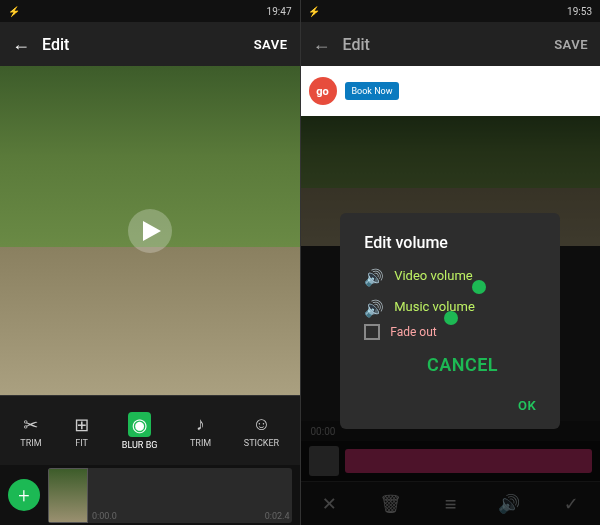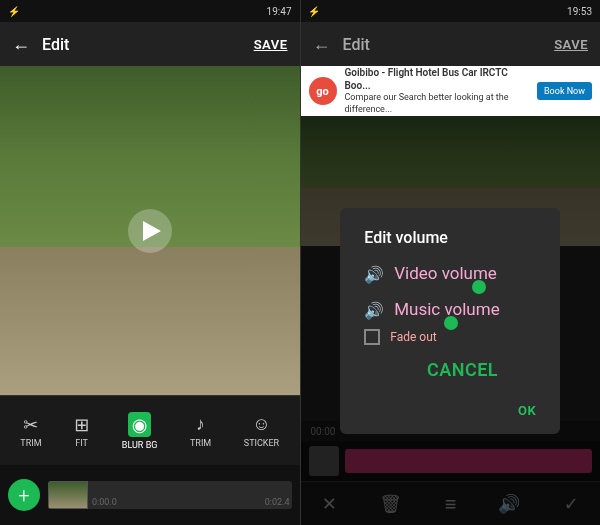--- a/index.html
+++ b/index.html
@@ -43,21 +43,21 @@
       padding: 0 12px;
       justify-content: space-between;
     }
     .top-bar-title {
       color: #fff;
       font-size: 16px;
       font-weight: 500;
       margin-left: 12px;
     }
     .top-bar-left { display: flex; align-items: center; }
-    .save-btn { color: #fff; font-size: 13px; font-weight: 600; letter-spacing: 0.5px; text-decoration: underline; }
+    .save-btn { color: #fff; font-size: 13px; font-weight: 600; letter-spacing: 0.5px; }
 
     .video-area {
       flex: 1;
       background: #2a2a2a;
       display: flex;
       align-items: center;
       justify-content: center;
       position: relative;
       overflow: hidden;
     }
@@ -146,21 +146,21 @@
       background: #1cb954;
       display: flex;
       align-items: center;
       justify-content: center;
       color: #fff;
       font-size: 20px;
       font-weight: 300;
     }
     .timeline-strip {
       flex: 1;
-      height: 28px;
+      height: 55px;
       background: #2a2a2a;
       border-radius: 3px;
       overflow: hidden;
       position: relative;
     }
     .timeline-thumb {
       width: 40px;
       height: 100%;
       background: linear-gradient(to bottom, #3d5c2a, #9a9070);
       border: 1px solid #555;
@@ -268,22 +268,22 @@
       font-weight: 500;
       margin-bottom: 16px;
     }
     .volume-row {
       display: flex;
       align-items: center;
       gap: 10px;
       margin-bottom: 6px;
     }
     .volume-label {
-      color: #f9a8d4;
-      font-size: 17px;
+      color: #bef264;
+      font-size: 13px;
       white-space: nowrap;
     }
     .volume-icon {
       color: #aaa;
       font-size: 16px;
       flex-shrink: 0;
     }
     .slider-track {
       flex: 1;
       height: 3px;
@@ -493,24 +493,20 @@
     <div class="top-bar-left">
       <span style="color:#aaa;font-size:18px;">←</span>
       <span class="top-bar-title" style="color:#aaa;">Edit</span>
     </div>
     <span class="save-btn" style="color:#aaa;">SAVE</span>
   </div>
 
   <div class="ad-banner">
     <div class="ad-logo">
       <span>go</span>
-    </div>
-    <div class="ad-text">
-      <div style="font-weight:600;font-size:10px;">Goibibo - Flight Hotel Bus Car IRCTC Boo...</div>
-      <div>Compare our Search better looking at the difference...</div>
     </div>
     <div class="ad-book-btn">Book Now</div>
   </div>
 
   <div style="position:relative;flex:1;display:flex;flex-direction:column;">
 
     <div class="video-area-right">
       <div class="video-area-right-scene">
         <div class="scene-top-r"></div>
         <div class="scene-bottom-r"></div>

